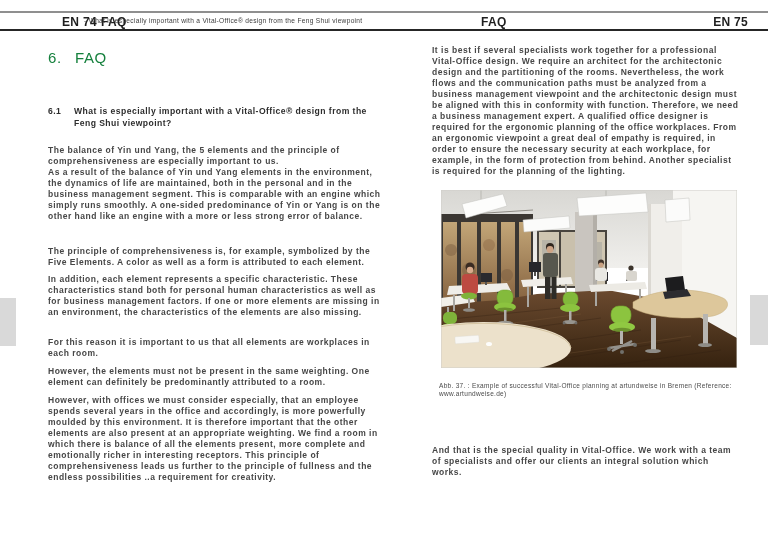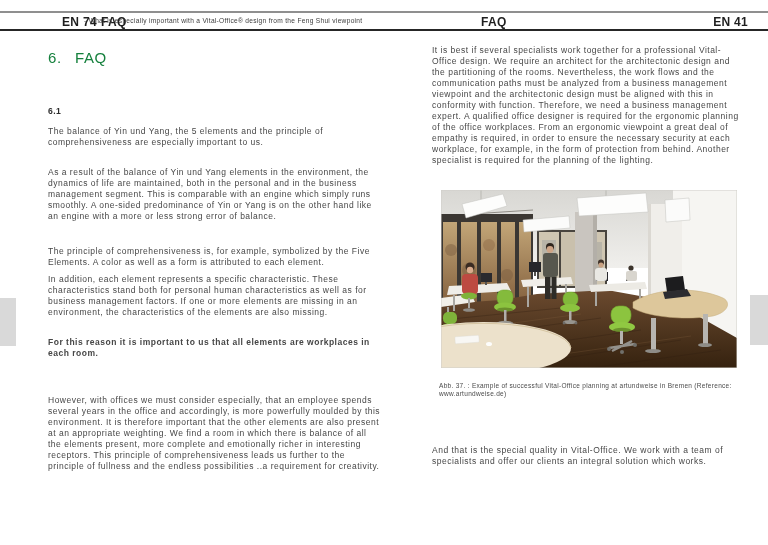--- a/index.html
+++ b/index.html
@@ -20,59 +20,61 @@
   .tab{position:absolute;background:#d9d9d9;}
   .tab-left{left:0;top:298px;width:16px;height:48px;}
   .tab-right{right:0;top:295px;width:18px;height:50px;}
   
   .abs{position:absolute;}
   .chapter{left:48px;top:49px;font-size:15px;color:#15803d;letter-spacing:.6px;}
   .chapter .num{display:inline-block;width:27px;}
   .sechead{left:48px;top:106px;width:310px;font-size:8.6px;font-weight:bold;line-height:11.5px;
            color:#2d2d2d;letter-spacing:.45px;padding-left:26px;}
   .sechead .num{position:absolute;left:0;top:0;text-align:right;}
-  p.body{margin:0;font-size:8.5px;line-height:11px;letter-spacing:.5px;color:#474747;}
+  p.body{margin:0;font-size:8.5px;line-height:11px;letter-spacing:.5px;color:#474747;font-weight:bold;}
   .w-left{width:334px;left:48px;}
   .w-right{width:309px;left:432px;}
   .bold{font-weight:bold;color:#2d2d2d;}
   .caption{left:439px;top:375px;width:300px;font-size:6.5px;line-height:8.6px;color:#4a4a4a;letter-spacing:.3px;}
   
   .photo{left:441px;top:190px;width:296px;height:178px;overflow:hidden;}
   .photo svg{display:block;}
 </style>
 </head>
 <body>
 
 <div id="page">
 
   <div class="rule-top"></div>
   <div class="rule-bottom"></div>
 
   <span class="hdr hdr-en74">EN 74</span>
   <span class="hdr hdr-faq-l">FAQ</span>
   <span class="hdr-sub">- What is especially important with a Vital-Office® design from the Feng Shui viewpoint</span>
   <span class="hdr hdr-faq-r">FAQ</span>
-  <span class="hdr hdr-en75">EN 41</span>
+  <span class="hdr hdr-en75">EN 75</span>
 
   <div class="tab tab-left"></div>
   <div class="tab tab-right"></div>
 
   <div class="abs chapter">
     <span class="num">6.</span><span>FAQ</span>
   </div>
 
   <div class="abs sechead">
     <span class="num">6.1</span>
+    <span>What is especially important with a Vital-Office® design from the Feng Shui viewpoint?</span>
   </div>
 
-  <p class="body abs w-left" style="top:126px">The balance of Yin und Yang, the 5 elements and the principle of comprehensiveness are especially important to us.</p>
+  <p class="body abs w-left" style="top:145px">The balance of Yin und Yang, the 5 elements and the principle of comprehensiveness are especially important to us.</p>
   <p class="body abs w-left" style="top:167px">As a result of the balance of Yin und Yang elements in the environment, the dynamics of life are maintained, both in the personal and in the business management segment. This is comparable with an engine which simply runs smoothly. A one-sided predominance of Yin or Yang is on the other hand like an engine with a more or less strong error of balance.</p>
   <p class="body abs w-left" style="top:274px">In addition, each element represents a specific characteristic. These characteristics stand both for personal human characteristics as well as for business management factors. If one or more elements are missing in an environment, the characteristics of the elements are also missing.</p>
   <p class="body abs w-left" style="top:246px">The principle of comprehensiveness is, for example, symbolized by the Five Elements. A color as well as a form is attributed to each element.</p>
   <p class="body abs w-left bold" style="top:337px">For this reason it is important to us that all elements are workplaces in each room.</p>
+  <p class="body abs w-left" style="top:366px">However, the elements must not be present in the same weighting. One element can definitely be predominantly attributed to a room.</p>
   <p class="body abs w-left" style="top:395px">However, with offices we must consider especially, that an employee spends several years in the office and accordingly, is more powerfully moulded by this environment. It is therefore important that the other elements are also present at an appropriate weighting. We find a room in which there is balance of all the elements present, more complete and emotionally richer in interesting receptors. This principle of comprehensiveness leads us further to the principle of fullness and the endless possibilities ..a requirement for creativity.</p>
 
   <p class="body abs w-right" style="top:45px">It is best if several specialists work together for a professional Vital-Office design. We require an architect for the architectonic design and the partitioning of the rooms. Nevertheless, the work flows and the communication paths must be analyzed from a business management viewpoint and the architectonic design must be aligned with this in conformity with function. Therefore, we need a business management expert. A qualified office designer is required for the ergonomic planning of the office workplaces. From an ergonomic viewpoint a great deal of empathy is required, in order to ensure the necessary security at each workplace, for example, in the form of protection from behind. Another specialist is required for the planning of the lighting.</p>
 
   <div class="abs photo">
     <svg width="296" height="178" viewBox="0 0 296 178" xmlns="http://www.w3.org/2000/svg">
       <defs>
         <linearGradient id="ceil" x1="0" y1="0" x2="0" y2="1">
           <stop offset="0" stop-color="#d8d7d3"></stop>
             <stop offset="1" stop-color="#f0efec"></stop>

